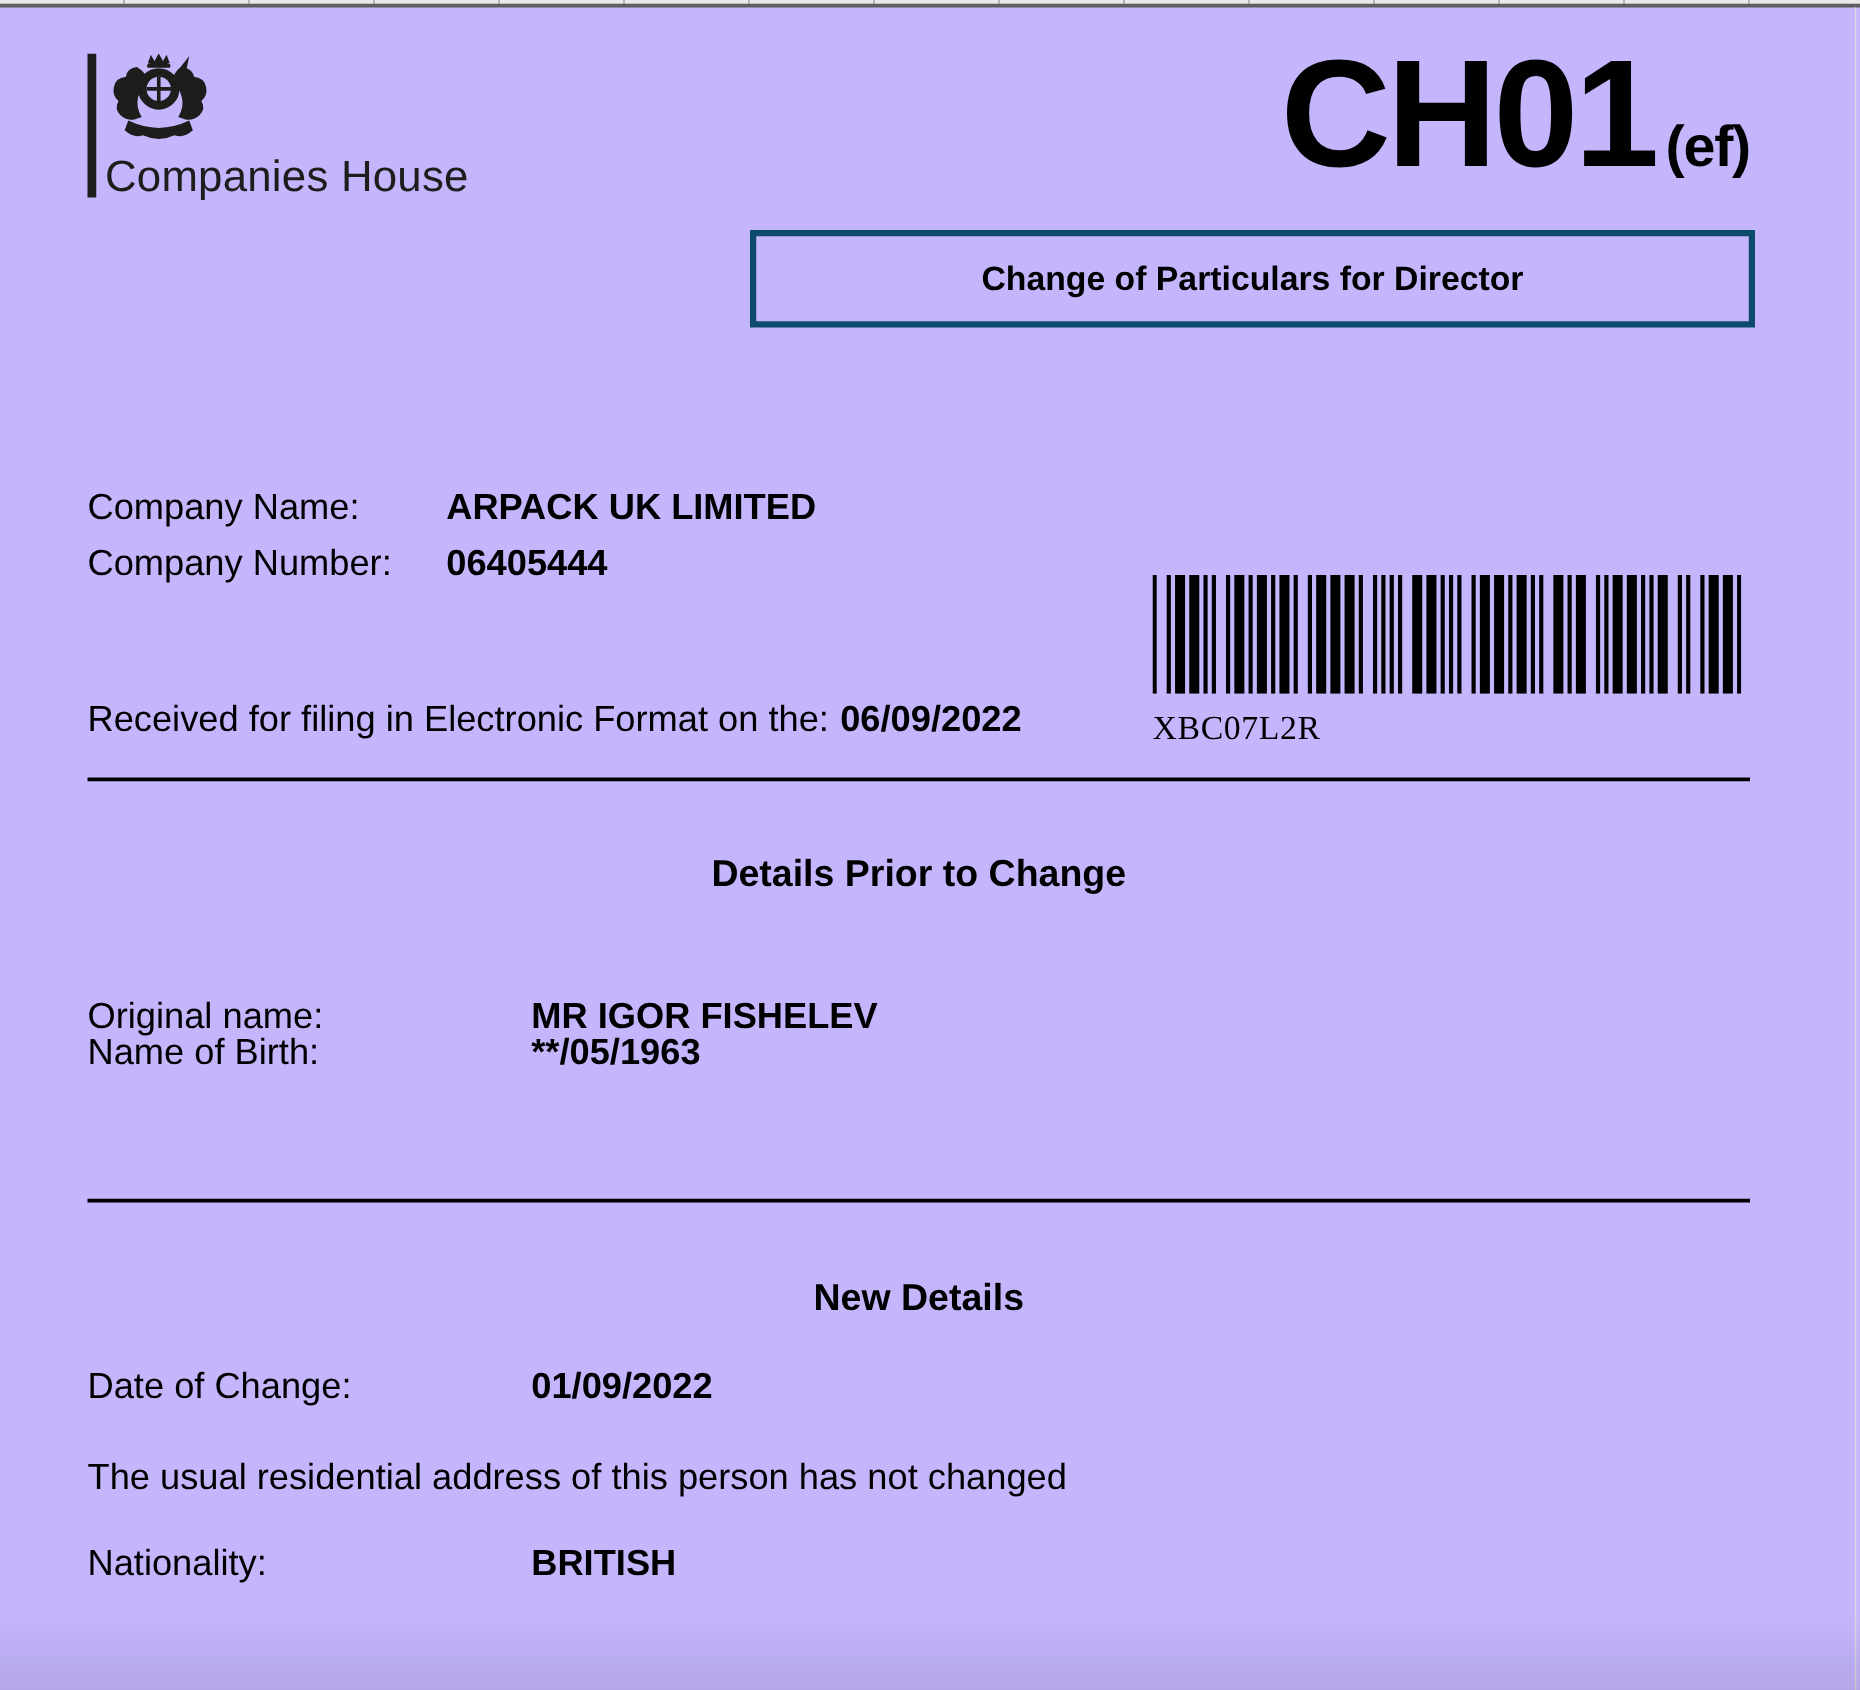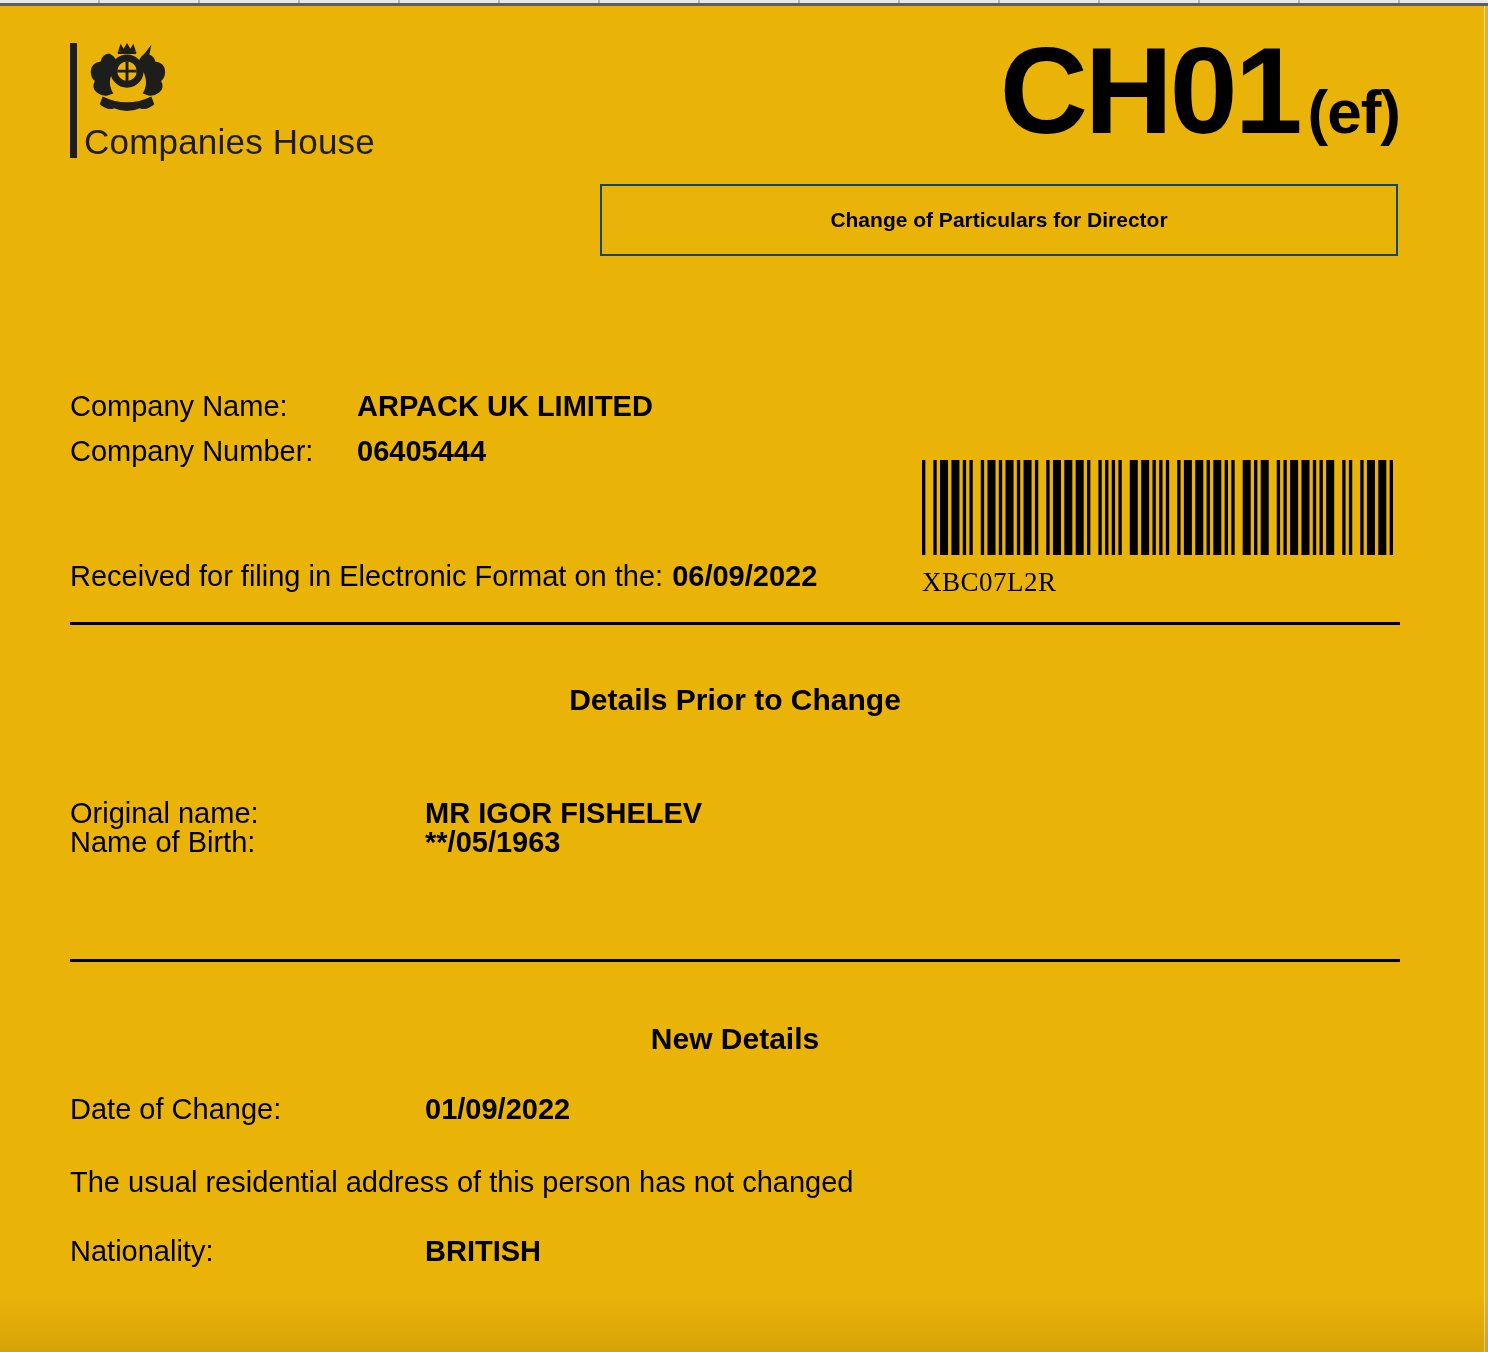--- a/index.html
+++ b/index.html
@@ -6,21 +6,21 @@
     margin: 0;
     padding: 0;
     background: #ffffff;
     font-family: "Liberation Sans", sans-serif;
     color: #1a1a1a;
   }
   .page {
     position: relative;
     width: 1488px;
     height: 1352px;
-    background: #eab308;
+    background: #c4b5fd;
     overflow: hidden;
   }
   
   .ruler-ticks {
     position: absolute; top: 0; left: 0; width: 100%; height: 3px;
     background: repeating-linear-gradient(to right, #e9e9e9 0px, #e9e9e9 98px, #b5b5b5 98px, #b5b5b5 100px);
   }
   .ruler-line {
     position: absolute; top: 3px; left: 0; width: 100%; height: 3px;
     background: #5f5f5f;
@@ -45,29 +45,29 @@
 
   
   .form-code {
     position: absolute; top: 30px; right: 88px;
     display: flex; align-items: baseline; white-space: nowrap;
   }
   .form-code-main {
     font-size: 122px; font-weight: 700; letter-spacing: -3px; line-height: 1; color: #000;
   }
   .form-code-suffix {
-    font-size: 62px; font-weight: 700; letter-spacing: -1px; margin-left: 8px; color: #000;
+    font-size: 46px; font-weight: 700; letter-spacing: -1px; margin-left: 8px; color: #000;
   }
 
   
   .title-box {
     position: absolute; left: 600px; top: 184px; width: 794px; height: 68px;
-    border: 2px solid #0c4a6e;
+    border: 5px solid #0c4a6e;
     display: flex; align-items: center; justify-content: center;
-    font-size: 21px; font-weight: 700; color: #000; text-align: center;
+    font-size: 27px; font-weight: 700; color: #000; text-align: center;
   }
 
   
   .kv { position: absolute; left: 70px; display: grid; font-size: 29px; color: #000; }
   .kv .label { font-weight: 400; }
   .kv .value { font-weight: 700; }
   .company-block { top: 384px; grid-template-columns: 287px auto; line-height: 45px; }
   .row-cols { grid-template-columns: 355px auto; }
   .row-original    { top: 797px; }
   .row-dob         { top: 826px; }

